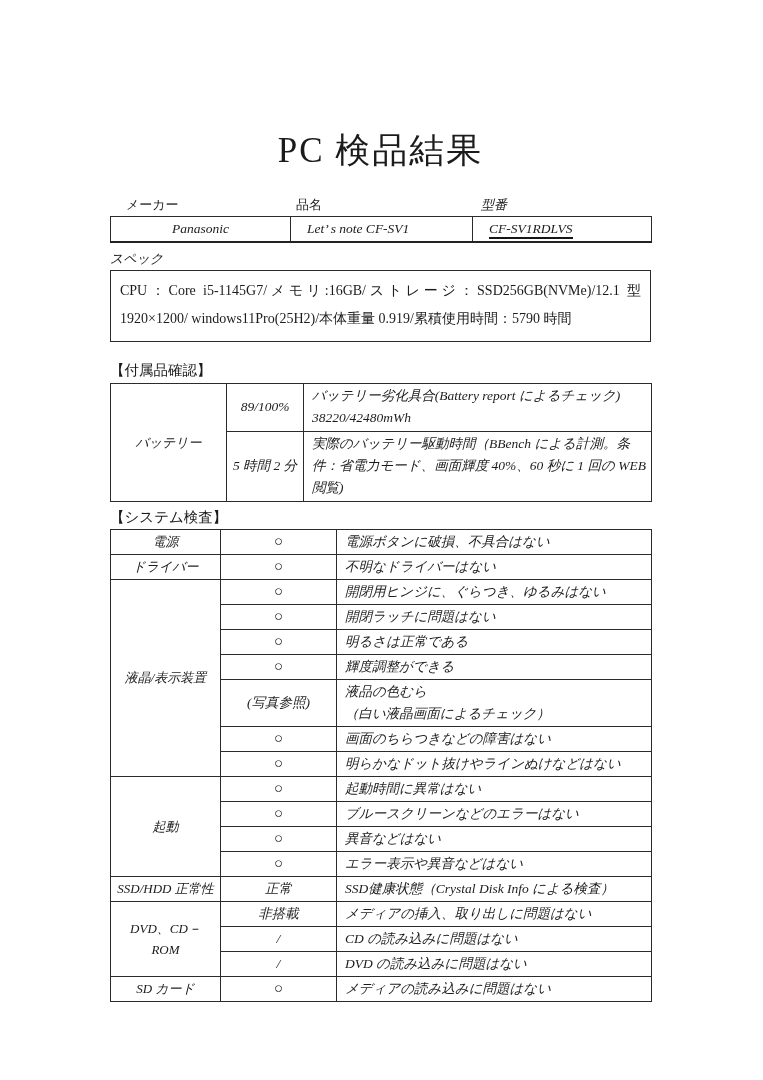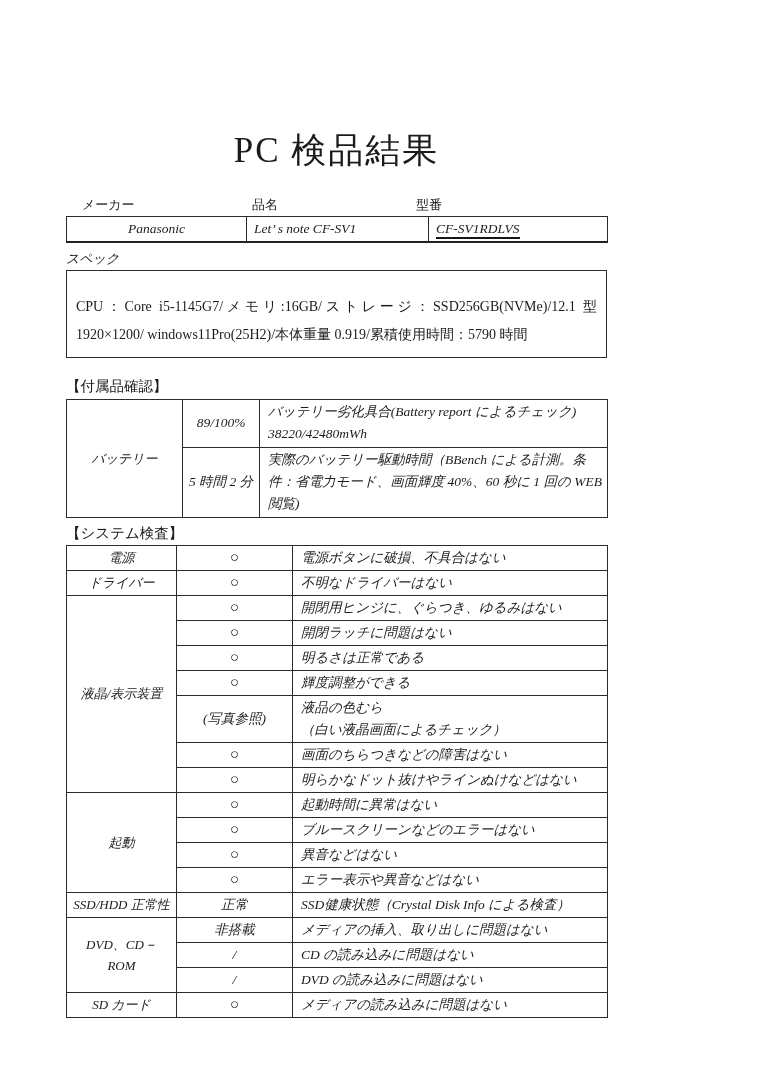--- a/index.html
+++ b/index.html
@@ -3,51 +3,51 @@
 <meta charset="utf-8">
 <style>
   * { box-sizing: border-box; margin: 0; padding: 0; }
   html, body {
     width: 763px; height: 1080px;
     background: #ffffff;
     color: #1b1b1b;
     font-family: "Liberation Serif", "DejaVu Serif", serif;
   }
   .page { position: relative; width: 763px; height: 1080px; overflow: hidden; }
-  .content { width: 541px; margin-left: 66px; }
+  .content { width: 541px; margin-left: 110px; }
 
   .doc-title {
     margin-top: 130px;
     font-size: 35px;
     font-weight: normal;
     text-align: center;
     letter-spacing: 2px;
     line-height: 1.2;
   }
 
   .field-labels { position: relative; height: 17px; margin-top: 24px; font-size: 13px; }
   .field-labels span { position: absolute; top: 0; white-space: nowrap; }
   .fl-maker { left: 16px; }
   .fl-name  { left: 186px; }
-  .fl-model { left: 350px; }
+  .fl-model { left: 371px; font-style: italic; }
 
   table { border-collapse: collapse; table-layout: fixed; width: 541px; }
   td { border: 1px solid #2b2b2b; font-size: 13.5px; vertical-align: middle; font-style: italic; }
 
   .product-table { margin-top: 3px; border: 1px solid #222; border-bottom-width: 2px; }
   .product-table td { height: 25px; }
   .td-center { text-align: center; }
-  .td-left { text-align: left; padding-left: 7px; }
+  .td-left { text-align: left; padding-left: 16px; }
   .model-underline { border-bottom: 2px solid #151515; padding-bottom: 1px; }
 
   .spec-label { margin-top: 7px; font-size: 13px; font-style: italic; }
   .spec-box {
     margin-top: 2px;
     border: 1px solid #2b2b2b;
-    padding: 22px 9px 8px 9px;
+    padding: 6px 9px 8px 9px;
     font-size: 14px;
     line-height: 28px;
     min-height: 68px;
   }
   .spec-line-1 { text-align: justify; text-align-last: justify; }
 
   .section-heading { font-size: 14.5px; }
   .h-accessories { margin-top: 19px; }
   .h-system { margin-top: 6px; font-family: Liberation Serif, serif; }
 

